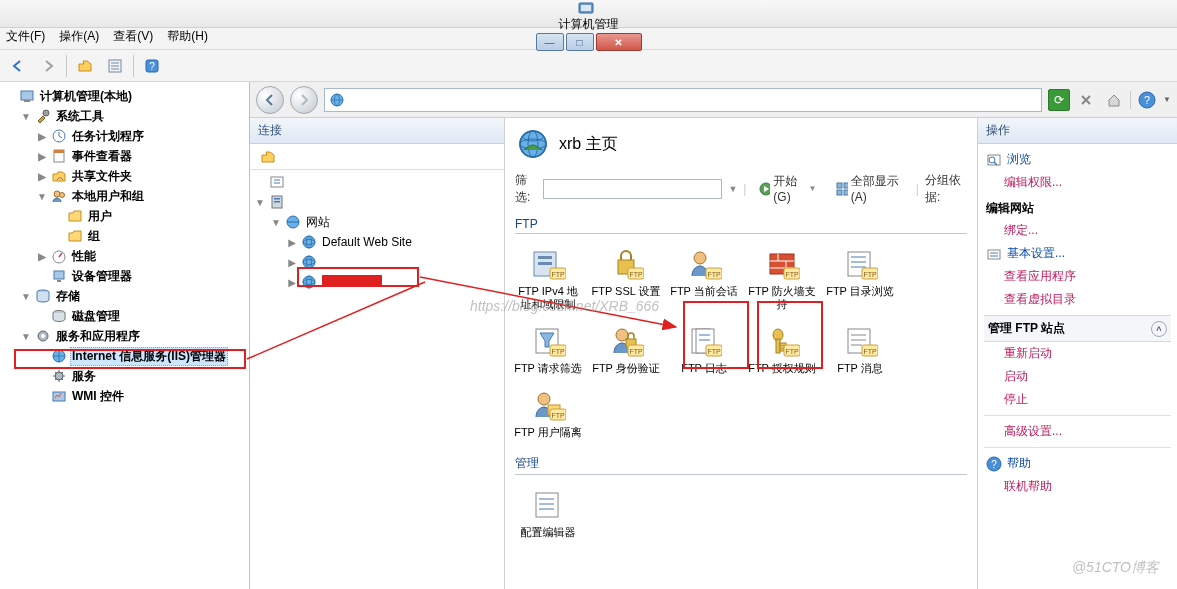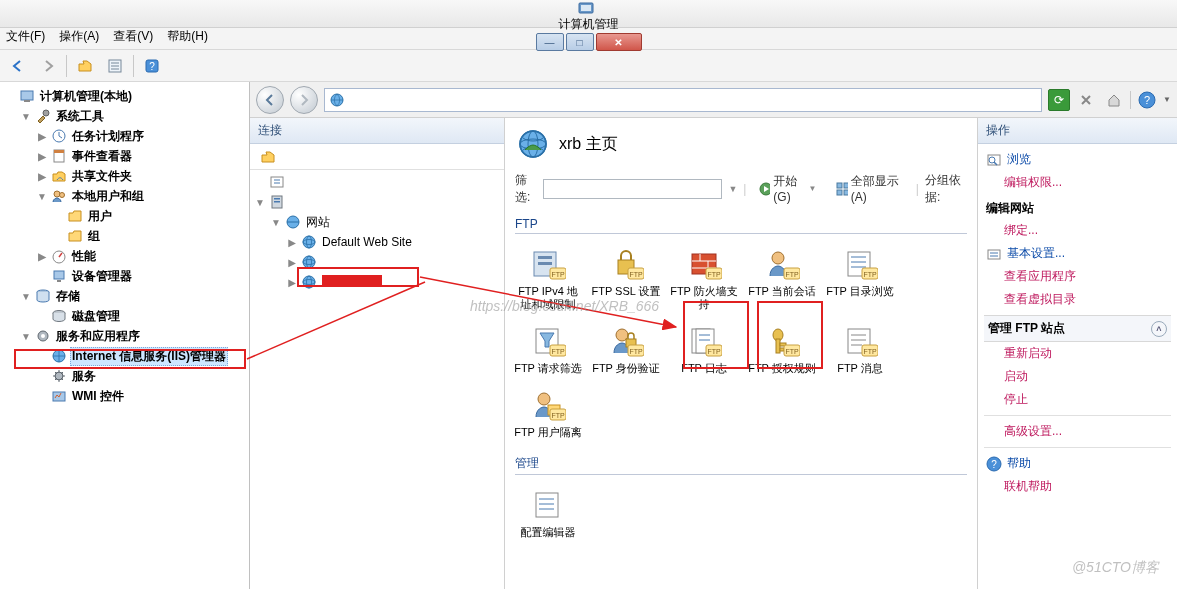--- a/index.html
+++ b/index.html
@@ -504,41 +504,41 @@
                   <path d="M13 14v-4a5 5 0 0110 0v4" fill="none" stroke="#a88020" stroke-width="2"></path>
                   <rect x="20" y="22" width="16" height="11" rx="2" fill="#ffe8a0" stroke="#c8a040"></rect>
                   <text x="28" y="31" font-size="7" text-anchor="middle" fill="#806020">FTP</text>
                 </svg>
               </div>
               <div class="flabel">FTP SSL 设置</div>
             </div>
             <div class="feature">
               <div class="fi">
                 <svg width="36" height="36">
+                  <circle cx="14" cy="12" r="6" fill="#f0c080" stroke="#a07030"></circle>
+                  <path d="M6 30c0-8 6-10 8-10s8 2 8 10" fill="#6a98c8" stroke="#3a6aa0"></path>
+                  <rect x="20" y="22" width="16" height="11" rx="2" fill="#ffe8a0" stroke="#c8a040"></rect>
+                  <text x="28" y="31" font-size="7" text-anchor="middle" fill="#806020">FTP</text>
+                </svg>
+              </div>
+              <div class="flabel">FTP 当前会话</div>
+            </div>
+            <div class="feature">
+              <div class="fi">
+                <svg width="36" height="36">
                   <rect x="6" y="8" width="24" height="20" fill="#d85030" stroke="#a03020"></rect>
                   <line x1="6" y1="15" x2="30" y2="15" stroke="#fff"></line>
                   <line x1="6" y1="22" x2="30" y2="22" stroke="#fff"></line>
                   <line x1="14" y1="8" x2="14" y2="15" stroke="#fff"></line>
                   <line x1="22" y1="15" x2="22" y2="22" stroke="#fff"></line>
                   <rect x="20" y="22" width="16" height="11" rx="2" fill="#ffe8a0" stroke="#c8a040"></rect>
                   <text x="28" y="31" font-size="7" text-anchor="middle" fill="#806020">FTP</text>
                 </svg>
               </div>
               <div class="flabel">FTP 防火墙支持</div>
-            </div>
-            <div class="feature">
-              <div class="fi">
-                <svg width="36" height="36">
-                  <circle cx="14" cy="12" r="6" fill="#f0c080" stroke="#a07030"></circle>
-                  <path d="M6 30c0-8 6-10 8-10s8 2 8 10" fill="#6a98c8" stroke="#3a6aa0"></path>
-                  <rect x="20" y="22" width="16" height="11" rx="2" fill="#ffe8a0" stroke="#c8a040"></rect>
-                  <text x="28" y="31" font-size="7" text-anchor="middle" fill="#806020">FTP</text>
-                </svg>
-              </div>
-              <div class="flabel">FTP 当前会话</div>
             </div>
             <div class="feature">
               <div class="fi">
                 <svg width="36" height="36">
                   <rect x="6" y="6" width="22" height="24" fill="#fff" stroke="#888"></rect>
                   <line x1="9" y1="11" x2="24" y2="11" stroke="#4a7ab0"></line>
                   <line x1="9" y1="16" x2="24" y2="16" stroke="#4a7ab0"></line>
                   <line x1="9" y1="21" x2="24" y2="21" stroke="#4a7ab0"></line>
                   <rect x="20" y="22" width="16" height="11" rx="2" fill="#ffe8a0" stroke="#c8a040"></rect>
                   <text x="28" y="31" font-size="7" text-anchor="middle" fill="#806020">FTP</text>

